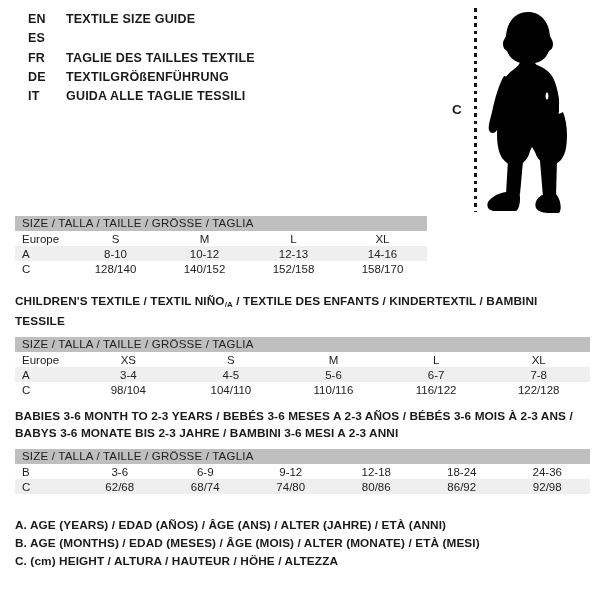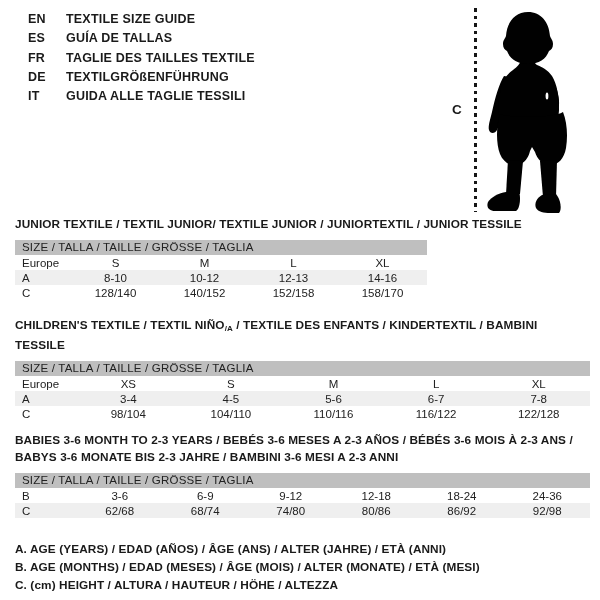--- a/index.html
+++ b/index.html
@@ -56,21 +56,20 @@
 
 <div class="canvas">
 
   <header class="lang-block">
     <div class="lang-row">
       <span class="lang-code">EN</span>
       <span class="lang-label">TEXTILE SIZE GUIDE</span>
     </div>
     <div class="lang-row">
       <span class="lang-code">ES</span>
-      <span class="lang-label">GUÍA DE TALLAS</span>
     </div>
     <div class="lang-row">
       <span class="lang-code">FR</span>
       <span class="lang-label">TAGLIE DES TAILLES TEXTILE</span>
     </div>
     <div class="lang-row">
       <span class="lang-code">DE</span>
       <span class="lang-label">TEXTILGRÖßENFÜHRUNG</span>
     </div>
     <div class="lang-row">
@@ -99,21 +98,20 @@
     <path d="M58,191 C53,194 50,199 52,204 C54,208 60,209 66,209 L75,209 C78,206 77,196 72,190 Z"></path>
 
     <path d="M44,8 C31,8 23,18 22,32 C21,35 19,36 19,40 C19,44 21,46 23,47 C26,55 33,60 44,60 C55,60 62,55 65,47 C67,46 69,44 69,40 C69,36 67,35 66,32 C65,18 57,8 44,8 Z"></path>
 
     <ellipse class="notch" cx="63" cy="92" rx="1.4" ry="3.6"></ellipse>
   </svg>
 
   <main class="tables">
 
     <section class="sec-junior">
-      <h2 class="sec-title">JUNIOR TEXTILE / TEXTIL JUNIOR/ TEXTILE JUNIOR / JUNIORTEXTIL / JUNIOR TESSILE</h2>
       <table class="t-narrow">
         <colgroup>
             <col class="c-label-narrow">
             <col>
             <col>
             <col>
             <col>
           </colgroup>
         <thead>
           <tr>

